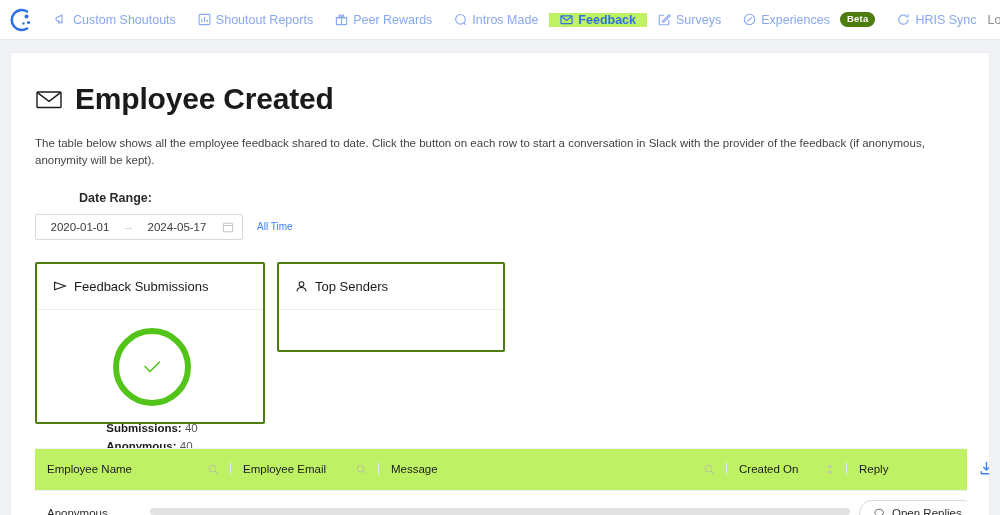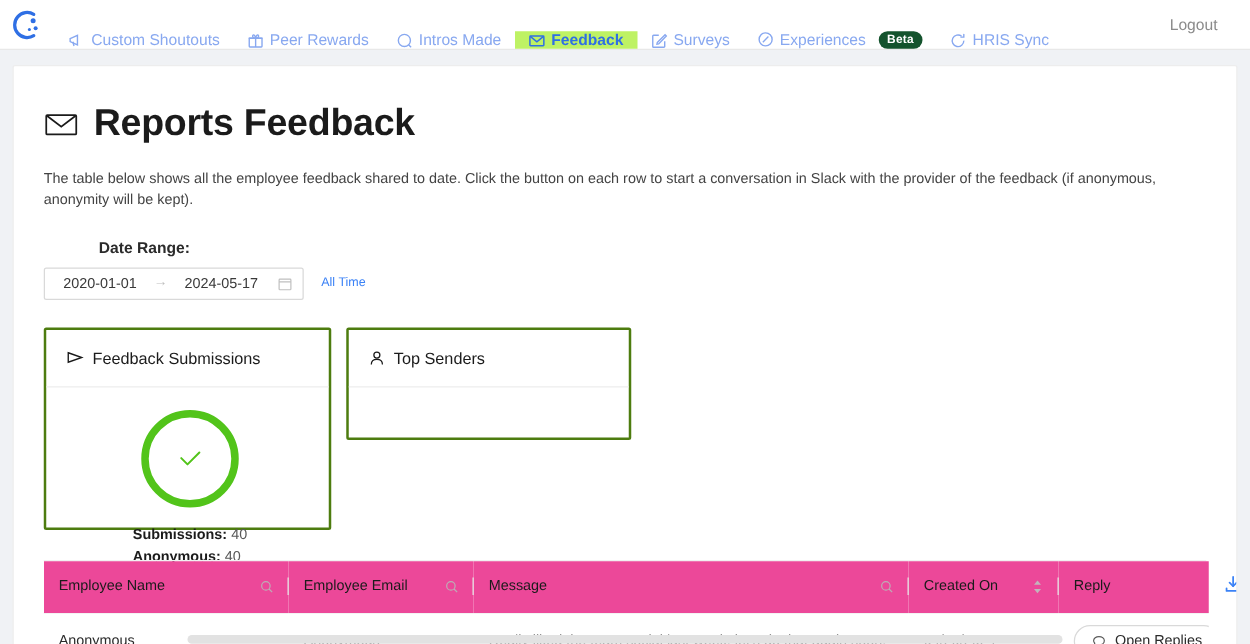--- a/index.html
+++ b/index.html
@@ -28,21 +28,21 @@
     align-items: center;
     justify-content: center;
     flex: 0 0 auto;
   }
   .logo {
     width: 26px; height: 26px;
     display: block;
   }
   .nav-items {
     display: flex;
-    align-items: flex-end;
+    align-items: center;
     flex: 1 1 auto;
   }
   .nav-item {
     display: flex;
     align-items: center;
     gap: 5px;
     padding: 0 11px;
     font-size: 12.5px;
     color: #88a8f0;
     white-space: nowrap;
@@ -55,21 +55,21 @@
     justify-content: center;
     width: 13px; height: 13px;
   }
   .nav-item .nav-ico svg { display: block; }
   .nav-item.active {
     background: #bef264;
     color: #2f6fe4;
     font-weight: bold;
   }
   .beta-badge {
-    background: #14532d;
+    background: #4d7c0f;
     color: #fff;
     font-size: 9.5px;
     font-weight: bold;
     border-radius: 9px;
     padding: 2px 7px 3px 7px;
     line-height: 1;
     margin-left: 5px;
     letter-spacing: .2px;
   }
   .nav-right {
@@ -203,21 +203,21 @@
   .stat-lines b { color: #1b1b1b; }
 
   
   .table-wrap {
     margin-top: 24px;
     border-top: 1px solid #f0f0f0;
     position: relative;
   }
   table { border-collapse: collapse; width: 100%; table-layout: fixed; }
   thead th {
-    background: #ec4899;
+    background: #bef264;
     font-size: 11.5px;
     font-weight: normal;
     color: #1b1b1b;
     text-align: left;
     height: 42px;
     padding: 0 12px;
     border-bottom: 1px solid #f0f0f0;
     position: relative;
     vertical-align: middle;
   }
@@ -290,20 +290,29 @@
     <div class="nav-item">
       <span class="nav-ico">
         <svg width="13" height="13" viewBox="0 0 14 14" fill="none" stroke="currentColor" stroke-width="1.2">
           <path d="M1.2 5.2 L7.5 2.4 L7.5 10.6 L1.2 7.8 Z"></path>
             <path d="M3.6 8 L4.5 11.6"></path>
         </svg>
       </span>
       <span>Custom Shoutouts</span>
     </div>
 
+    <div class="nav-item">
+      <span class="nav-ico">
+        <svg width="13" height="13" viewBox="0 0 14 14" fill="none" stroke="currentColor" stroke-width="1.2">
+          <rect x="1.2" y="1.5" width="11.6" height="11" rx="1"></rect>
+          <path d="M4 9.6 V6.6 M7 9.6 V4.3 M10 9.6 V7.4" stroke-width="1.3"></path>
+        </svg>
+      </span>
+      <span>Shoutout Reports</span>
+    </div>
 
     <div class="nav-item">
       <span class="nav-ico">
         <svg width="13" height="13" viewBox="0 0 14 14" fill="none" stroke="currentColor" stroke-width="1.2">
           <rect x="1.5" y="5" width="11" height="7.5" rx="0.6"></rect>
           <path d="M1 5 H13 M7 5 V12.5"></path>
           <path d="M7 5 C5.5 5 4 4 4.6 2.5 C5.3 1.2 7 3 7 5 C7 3 8.7 1.2 9.4 2.5 C10 4 8.5 5 7 5 Z"></path>
         </svg>
       </span>
       <span>Peer Rewards</span>
@@ -370,21 +379,21 @@
 <div class="page-card">
   <div class="inner">
 
     <h1 class="page-title">
       <span class="title-ico">
         <svg width="28" height="28" viewBox="0 0 28 28" fill="none" stroke="#1b1b1b" stroke-width="1.4">
           <rect x="2" y="7" width="24" height="15.5" rx="0.8"></rect>
           <path d="M2.5 7.6 L14 16.4 L25.5 7.6"></path>
         </svg>
       </span>
-      <span>Reports Feedback</span>
+      <span>Employee Created</span>
     </h1>
 
     <div class="subtitle">The table below shows all the employee feedback shared to date. Click the button on each row to start a conversation in Slack with the provider of the feedback (if anonymous, anonymity will be kept).</div>
 
     <div class="date-label">Date Range:</div>
 
     <div class="date-row">
       <div class="range-picker">
         <span class="dt">2020-01-01</span>
         <span class="range-arrow">→</span>

